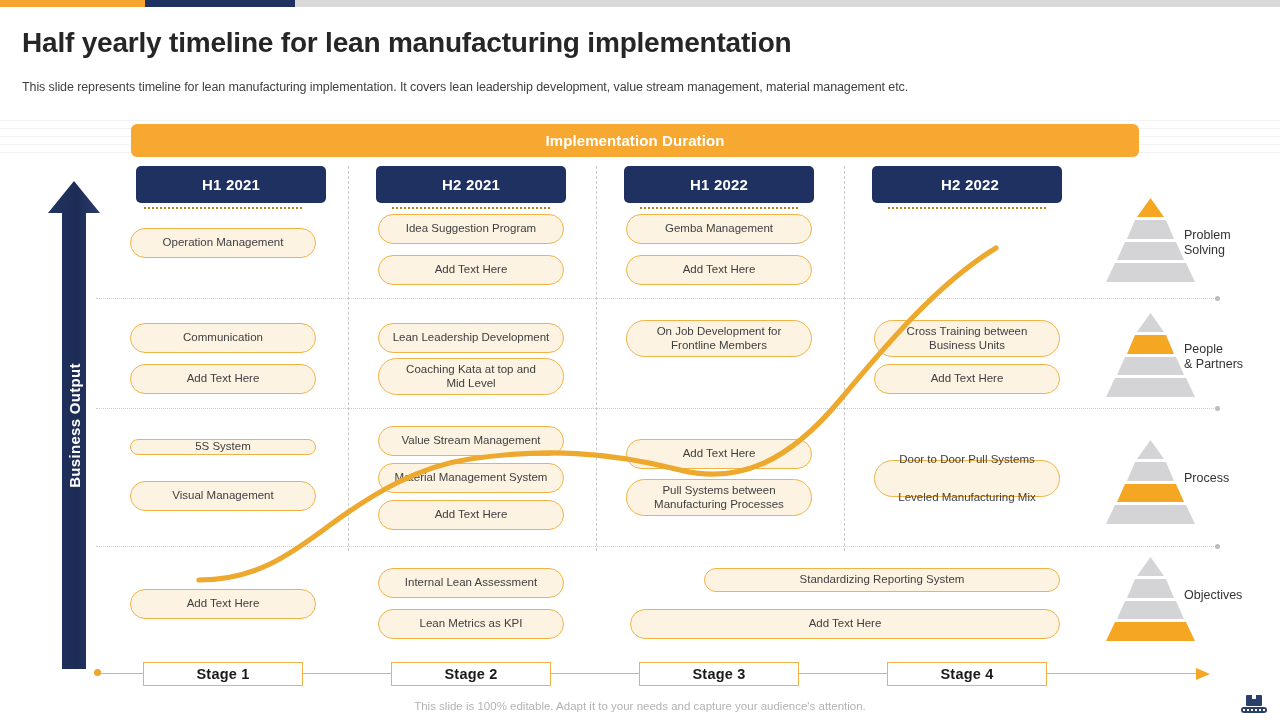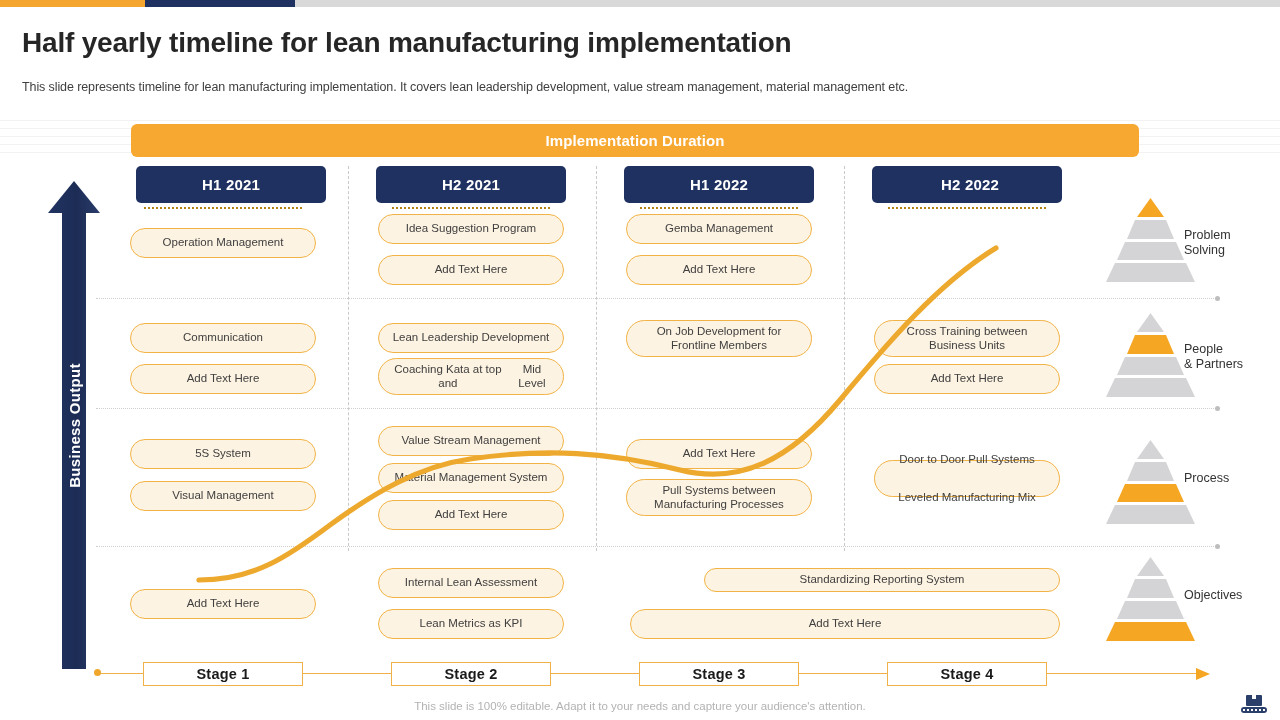--- a/index.html
+++ b/index.html
@@ -199,37 +199,37 @@
     <div class="pill" style="left:282px; top:48px; width:186px; height:30px;">Idea Suggestion Program</div>
     <div class="pill" style="left:282px; top:89px; width:186px; height:30px;">Add Text Here</div>
 
     <div class="pill" style="left:530px; top:48px; width:186px; height:30px;">Gemba Management</div>
     <div class="pill" style="left:530px; top:89px; width:186px; height:30px;">Add Text Here</div>
 
     <div class="pill" style="left:34px; top:157px; width:186px; height:30px;">Communication</div>
     <div class="pill" style="left:34px; top:198px; width:186px; height:30px;">Add Text Here</div>
 
     <div class="pill" style="left:282px; top:157px; width:186px; height:30px;">Lean Leadership Development</div>
-    <div class="pill two-line" style="left:282px; top:192px; width:186px; height:37px; flex-direction:row;">
+    <div class="pill two-line" style="left:282px; top:192px; width:186px; height:37px; flex-direction:column;">
       <span>Coaching Kata at top and</span>
       <span>Mid Level</span>
     </div>
 
     <div class="pill two-line" style="left:530px; top:154px; width:186px; height:37px; flex-direction:column;">
       <span>On Job Development for</span>
       <span>Frontline Members</span>
     </div>
 
     <div class="pill two-line" style="left:778px; top:154px; width:186px; height:37px; flex-direction:column;">
       <span>Cross Training between</span>
       <span>Business Units</span>
     </div>
     <div class="pill" style="left:778px; top:198px; width:186px; height:30px;">Add Text Here</div>
 
-    <div class="pill" style="left:34px; top:273px; width:186px; height:30px;">5S System</div>
+    <div class="pill" style="left:34px; top:273px; width:186px; height:16px;">5S System</div>
     <div class="pill" style="left:34px; top:315px; width:186px; height:30px;">Visual Management</div>
 
     <div class="pill" style="left:282px; top:260px; width:186px; height:30px;">Value Stream Management</div>
     <div class="pill" style="left:282px; top:297px; width:186px; height:30px;">Material Management System</div>
     <div class="pill" style="left:282px; top:334px; width:186px; height:30px;">Add Text Here</div>
 
     <div class="pill" style="left:530px; top:273px; width:186px; height:30px;">Add Text Here</div>
     <div class="pill two-line" style="left:530px; top:313px; width:186px; height:37px; flex-direction:column;">
       <span>Pull Systems between</span>
       <span>Manufacturing Processes</span>

